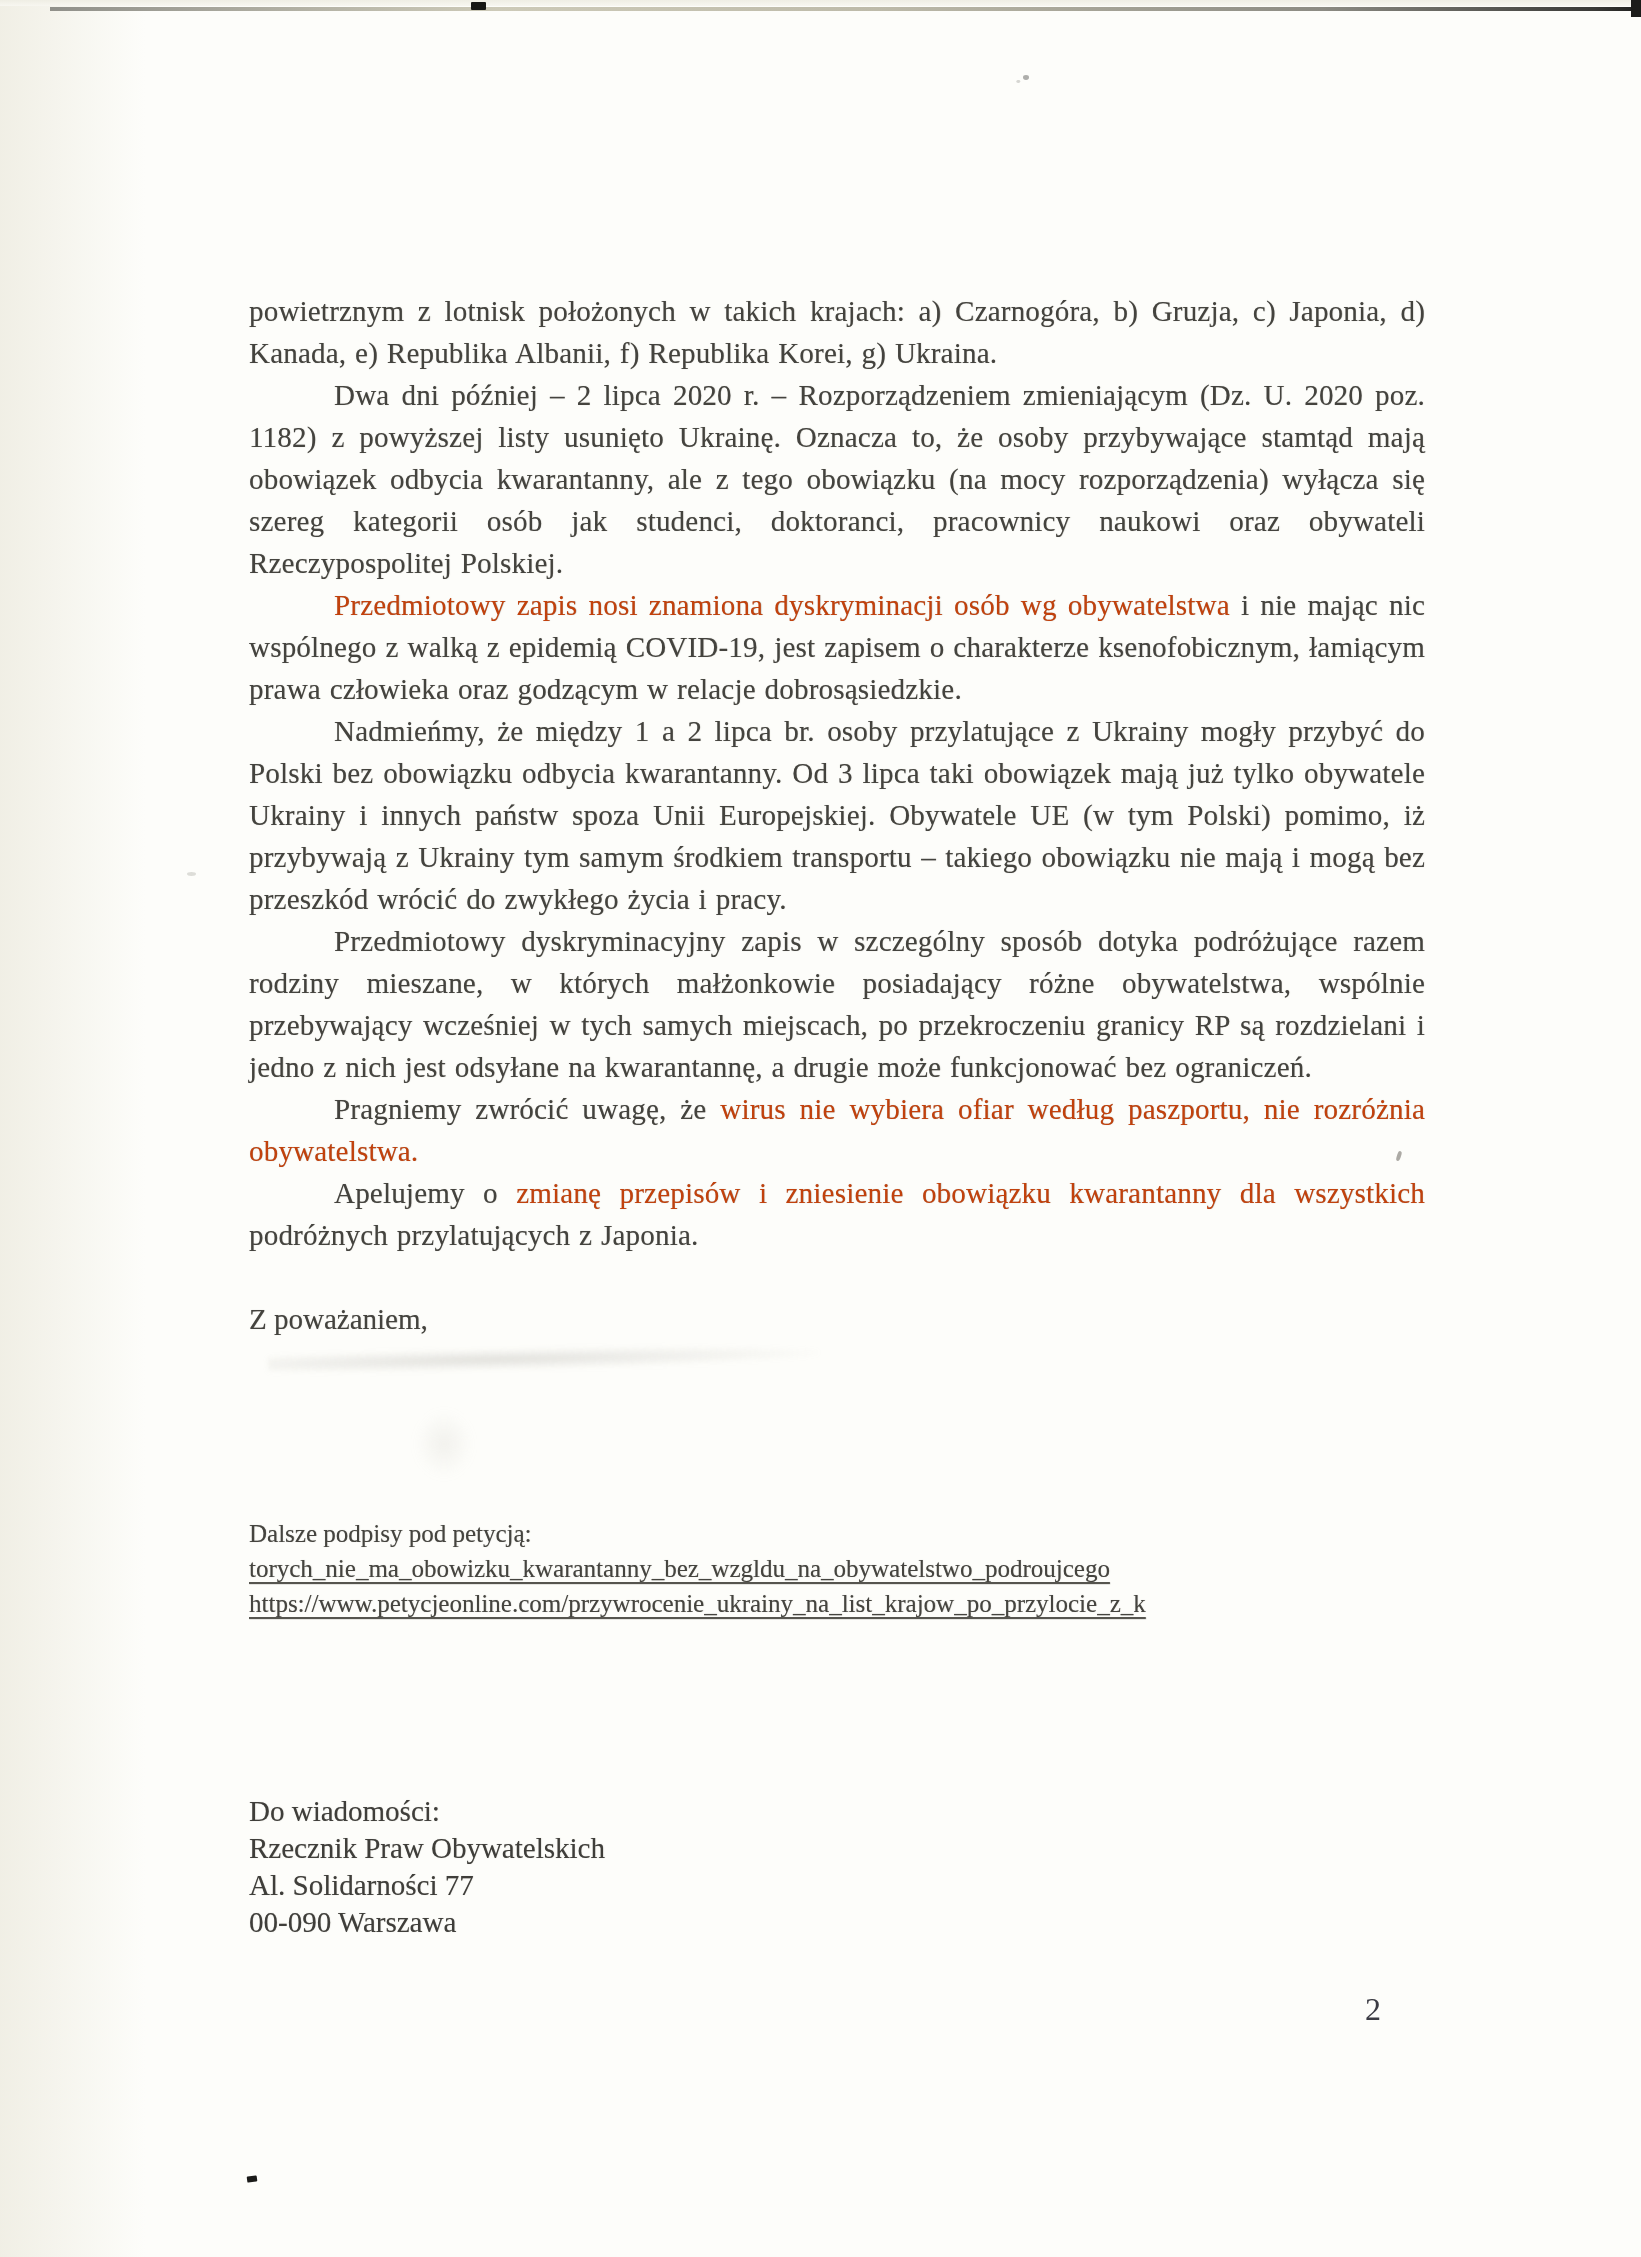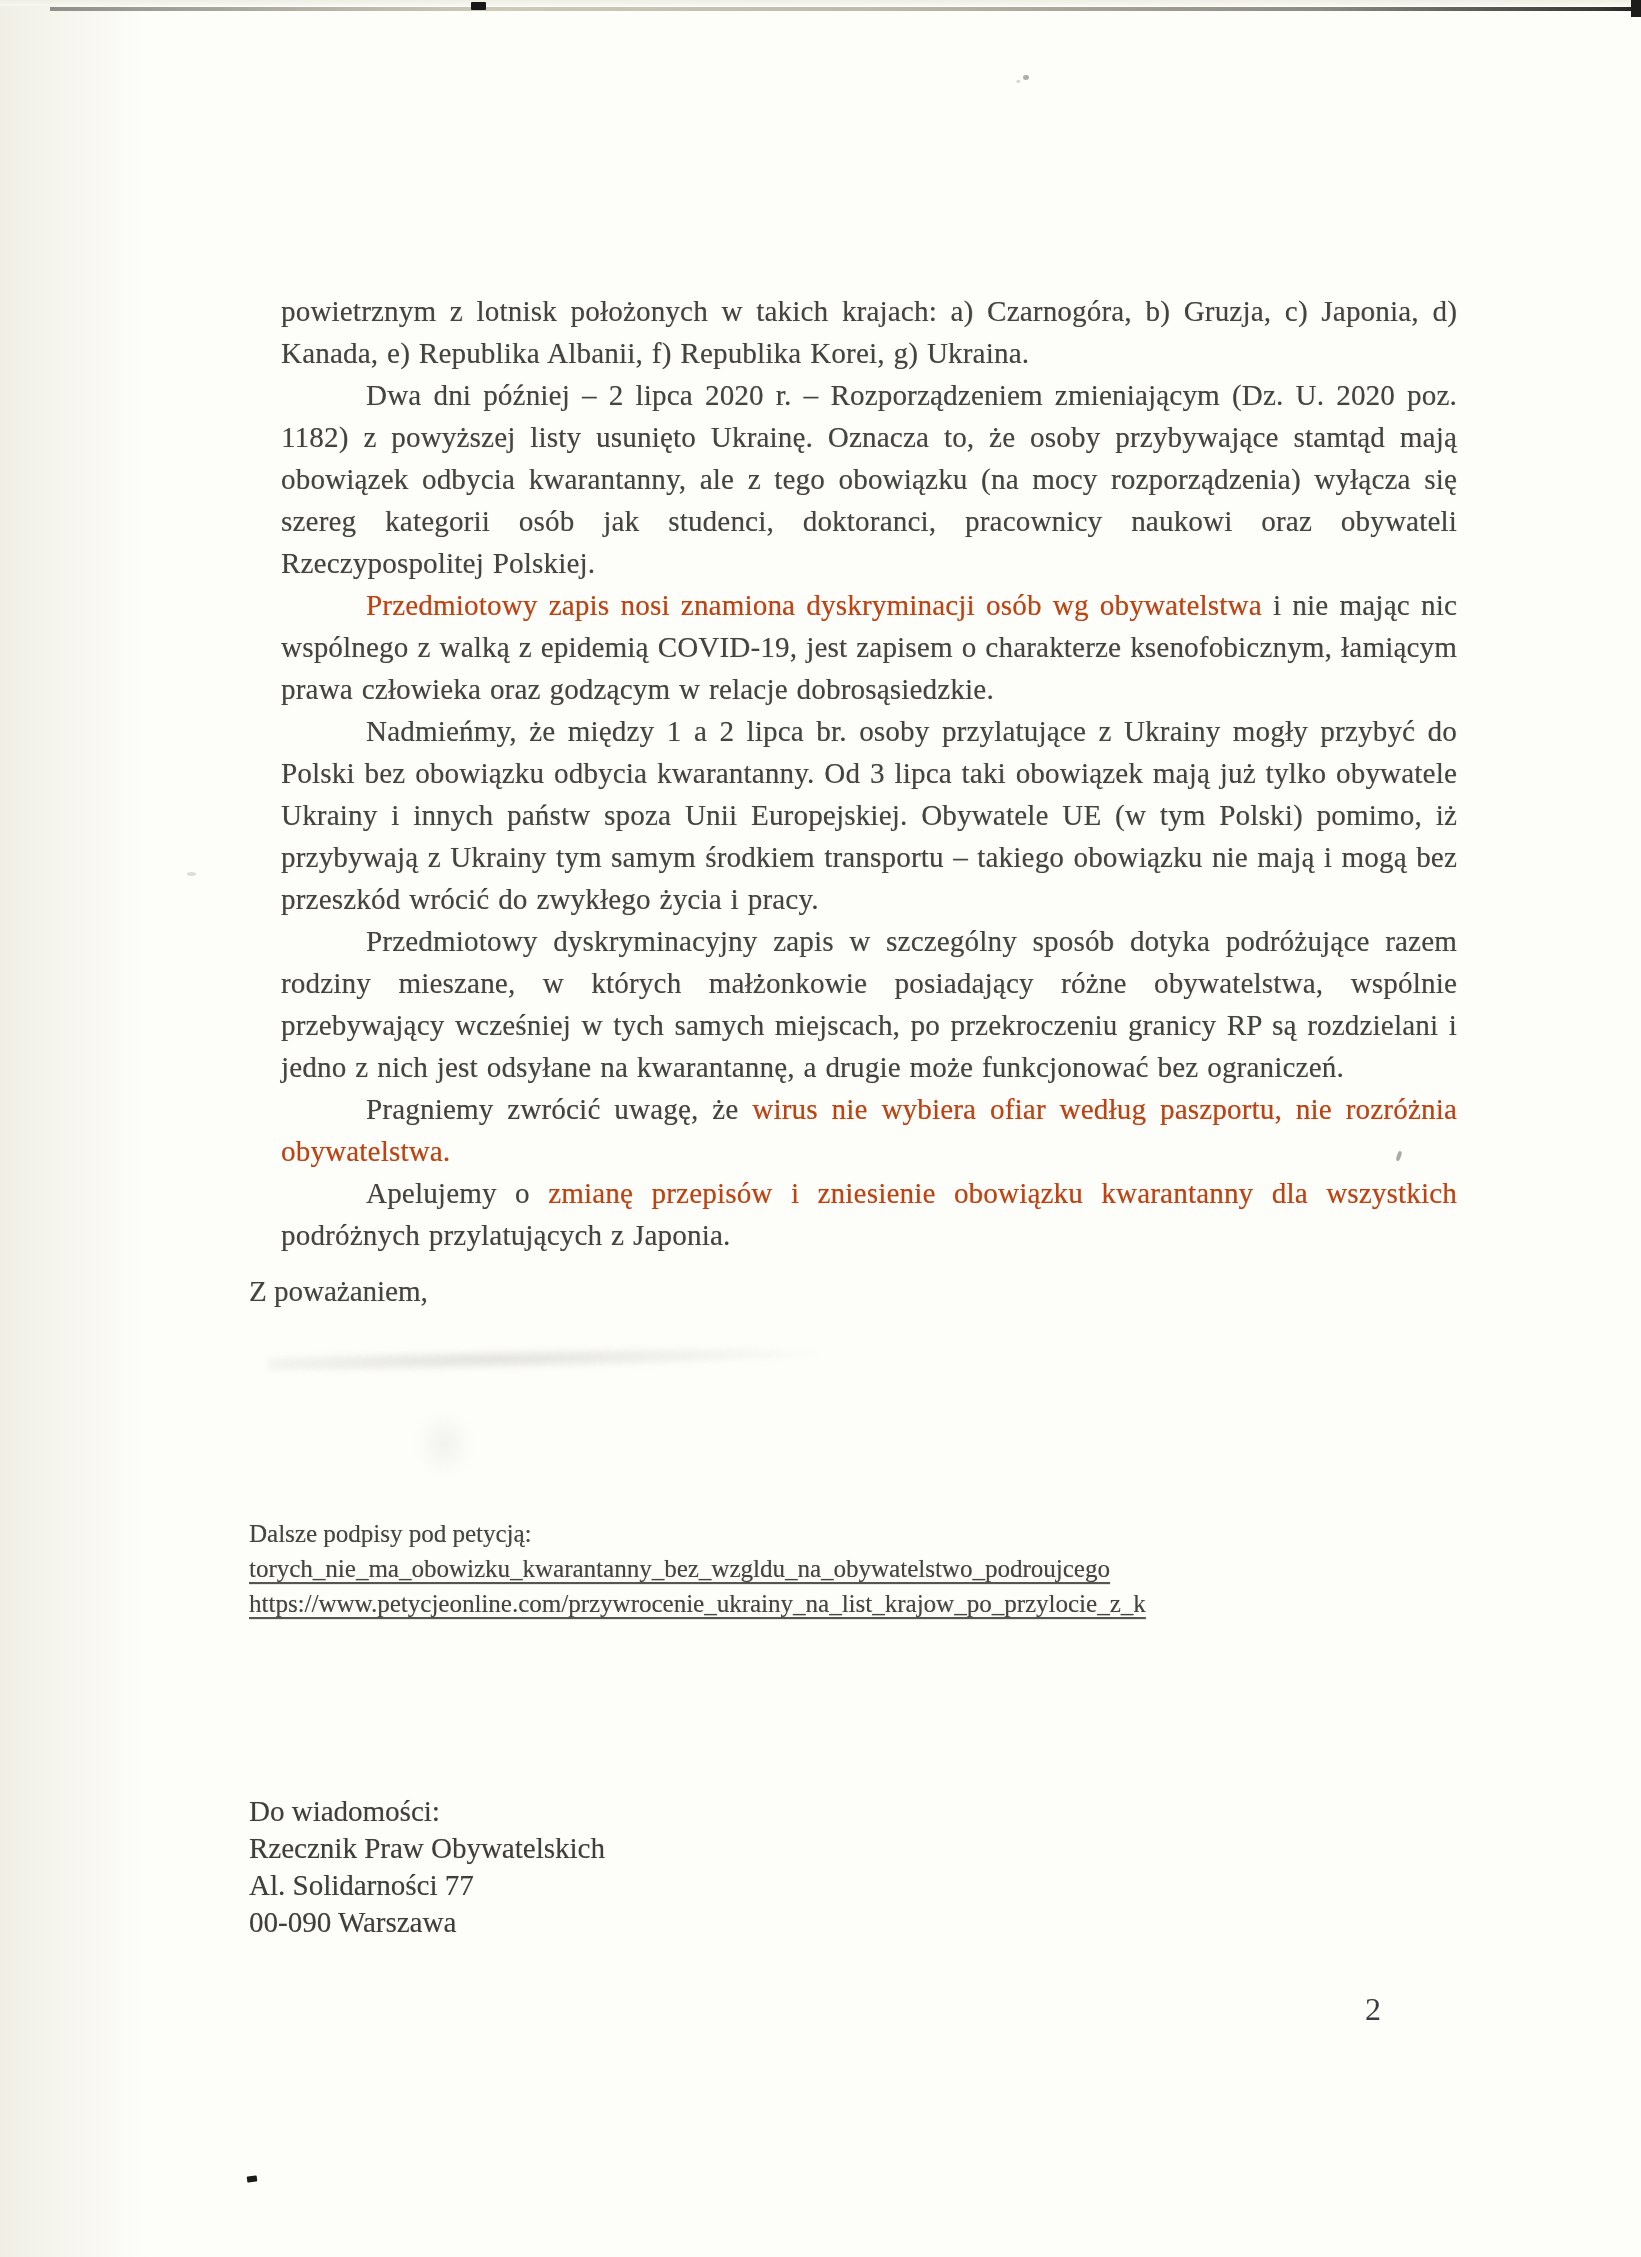--- a/index.html
+++ b/index.html
@@ -50,28 +50,27 @@
 
   
   .letter-body{
     position:absolute;left:249px;top:290px;width:1176px;
     font-size:29px;line-height:42px;
     color:#44433e;
     text-align:justify;
     letter-spacing:0.2px;
     word-spacing:1.4px;
     text-shadow:0.3px 0.3px 0.7px rgba(92,90,82,0.5);
-    margin-left:32px;
   }
   .letter-body p{margin:0;padding:0;}
   .letter-body p.indent{text-indent:85px;}
   .letter-body b{font-weight:normal;color:#c2410c;}
 
   .closing{
-    position:absolute;left:249px;top:1275px;
+    position:absolute;left:249px;top:1303px;
     font-size:29px;color:#44433e;
     text-shadow:0.3px 0.3px 0.7px rgba(92,90,82,0.5);
   }
   .petition{
     position:absolute;left:249px;top:1516px;width:1188px;
     font-size:25px;line-height:35px;color:#45443f;
     text-shadow:0.3px 0.3px 0.7px rgba(92,90,82,0.5);
   }
   .petition .url{
     display:block;

